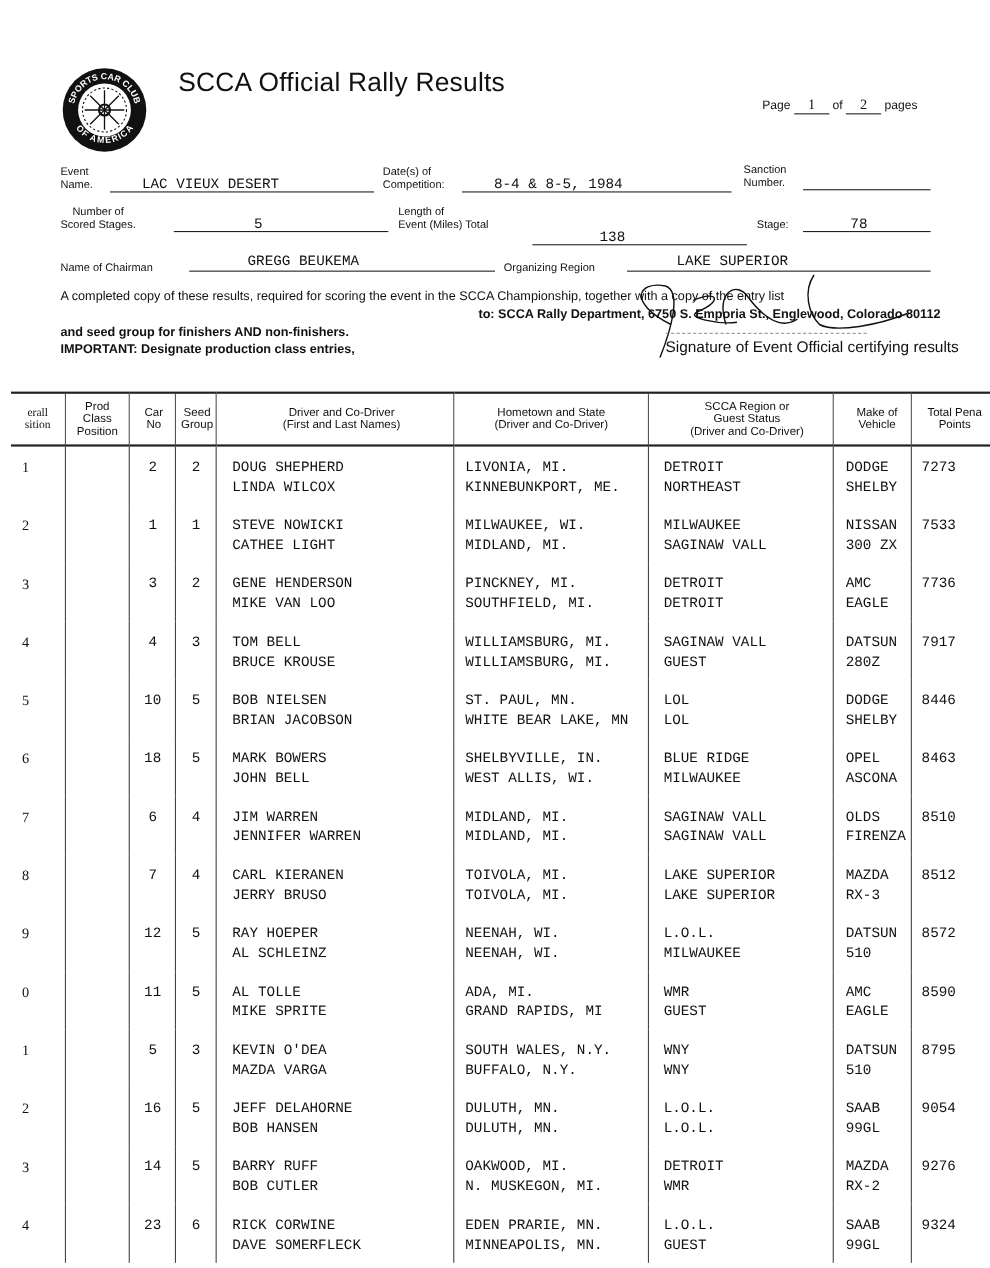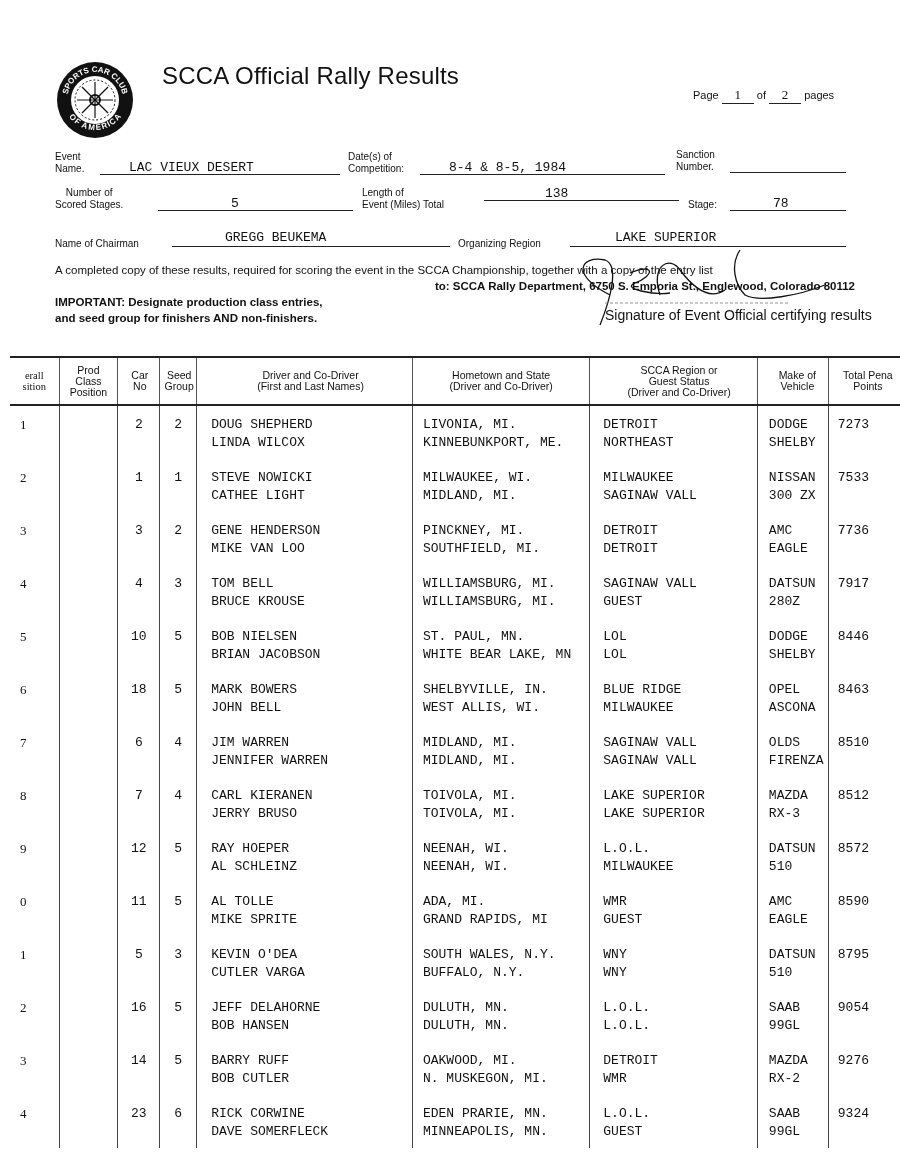--- a/index.html
+++ b/index.html
@@ -94,42 +94,42 @@
   <div>Number of</div>
     <div>Scored Stages.</div>
 </div>
 <div class="abs line" style="left:158px; top:194px; width:195px;">
   <span class="val" style="position:absolute; left:46px; top:2px;">5</span>
 </div>
 <div class="abs lbl" style="left:362px; top:187px;">
   <div>Length of</div>
     <div>Event (Miles) Total</div>
 </div>
-<div class="abs line" style="left:484px; top:184px; width:195px;">
+<div class="abs line" style="left:484px; top:206px; width:195px;">
   <span class="val" style="position:absolute; left:34px; top:2px;">138</span>
 </div>
 <div class="abs lbl" style="left:688px; top:199px;">Stage:</div>
 <div class="abs line" style="left:730px; top:194px; width:116px;">
   <span class="val" style="position:absolute; left:16px; top:2px;">78</span>
 </div>
 
 <div class="abs lbl" style="left:55px; top:238px;">Name of Chairman</div>
 <div class="abs line" style="left:172px; top:230px; width:278px;">
   <span class="val" style="position:absolute; left:26px; top:0px;">GREGG BEUKEMA</span>
 </div>
 <div class="abs lbl" style="left:458px; top:238px;">Organizing Region</div>
 <div class="abs line" style="left:570px; top:230px; width:276px;">
   <span class="val" style="position:absolute; left:18px; top:0px;">LAKE SUPERIOR</span>
 </div>
 
 <div class="abs notice">
   <div>A completed copy of these results, required for scoring the event in the SCCA Championship, together with a copy of the entry list</div>
   <div style="padding-left:4px;text-align:right;"><b>to: SCCA Rally Department, 6750 S. Emporia St., Englewood, Colorado 80112</b></div>
+  <div><b>and seed group for finishers AND non-finishers.</b></div>
   <div><b>IMPORTANT: Designate production class entries,</b></div>
-  <div><b>and seed group for finishers AND non-finishers.</b></div>
 </div>
 
 <div class="abs sig">
   <svg width="280" height="85" viewBox="0 0 280 85">
     <path d="M 50 50 C 10 30, 20 10, 45 15 C 60 20, 50 55, 40 80" fill="none" stroke="#111" stroke-width="1.3"></path>
     <path d="M 70 28 C 95 18, 95 30, 75 38 C 60 44, 95 50, 110 48" fill="none" stroke="#111" stroke-width="1.3"></path>
     <path d="M 100 50 C 90 20, 110 10, 120 25 C 135 45, 150 55, 165 45" fill="none" stroke="#111" stroke-width="1.3"></path>
     <path d="M 180 5 C 170 20, 175 40, 185 50 C 200 58, 240 50, 265 40" fill="none" stroke="#111" stroke-width="1.3"></path>
     <line x1="45" y1="58" x2="230" y2="58" stroke="#777" stroke-width="0.8" stroke-dasharray="3 2"></line>
   </svg>
@@ -518,21 +518,21 @@
           <span class="sub"></span>
         </td>
         <td class="c-car">
           <span class="sub">5</span>
         </td>
         <td class="c-seed">
           <span class="sub">3</span>
         </td>
         <td class="c-drv">
           <span class="sub">KEVIN O'DEA</span>
-          <span class="sub">CUTLER VARGA</span>
+          <span class="sub">MAZDA VARGA</span>
         </td>
         <td class="c-home">
           <span class="sub">SOUTH WALES, N.Y.</span>
           <span class="sub">BUFFALO, N.Y.</span>
         </td>
         <td class="c-reg">
           <span class="sub">WNY</span>
           <span class="sub">WNY</span>
         </td>
         <td class="c-make">

